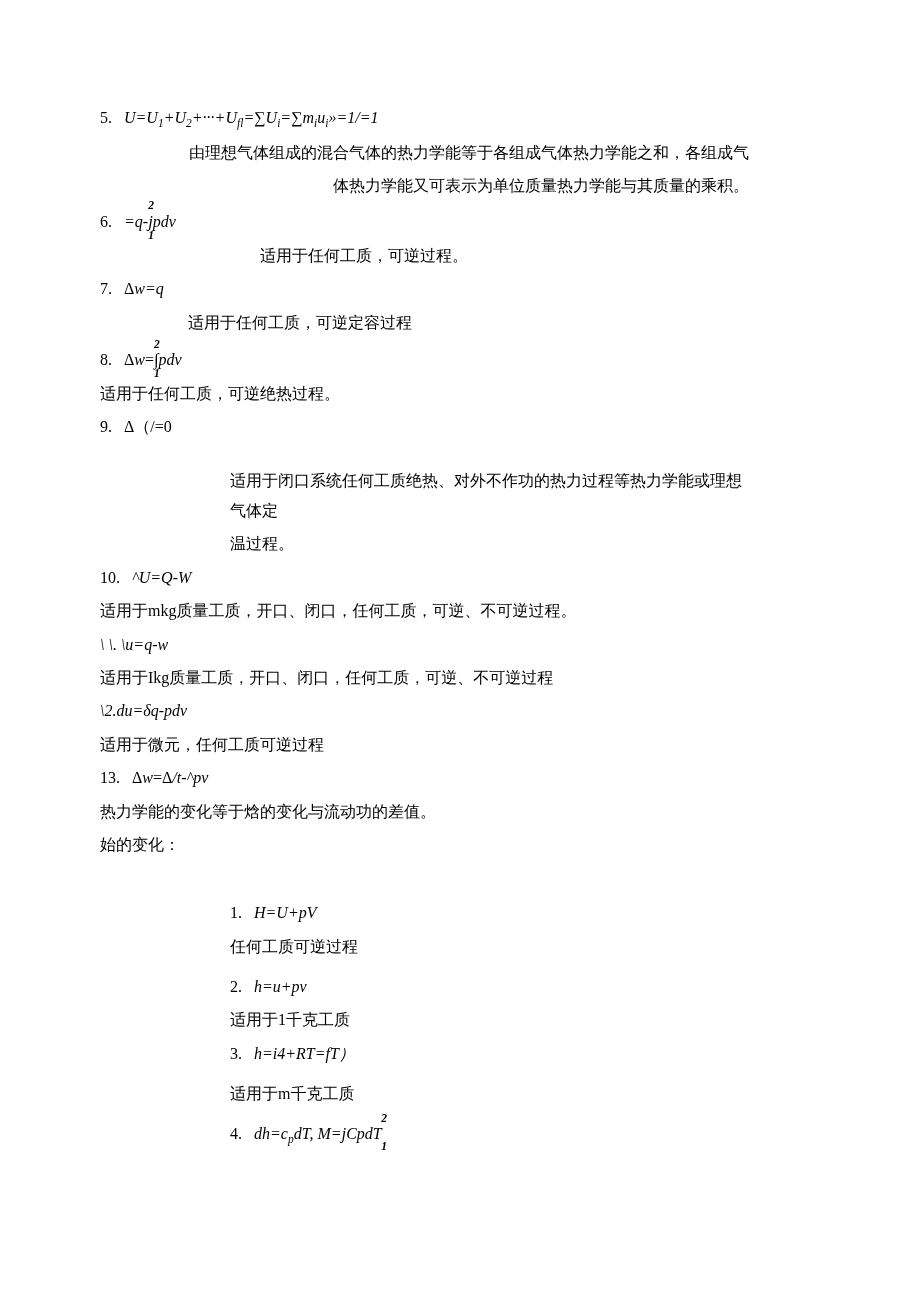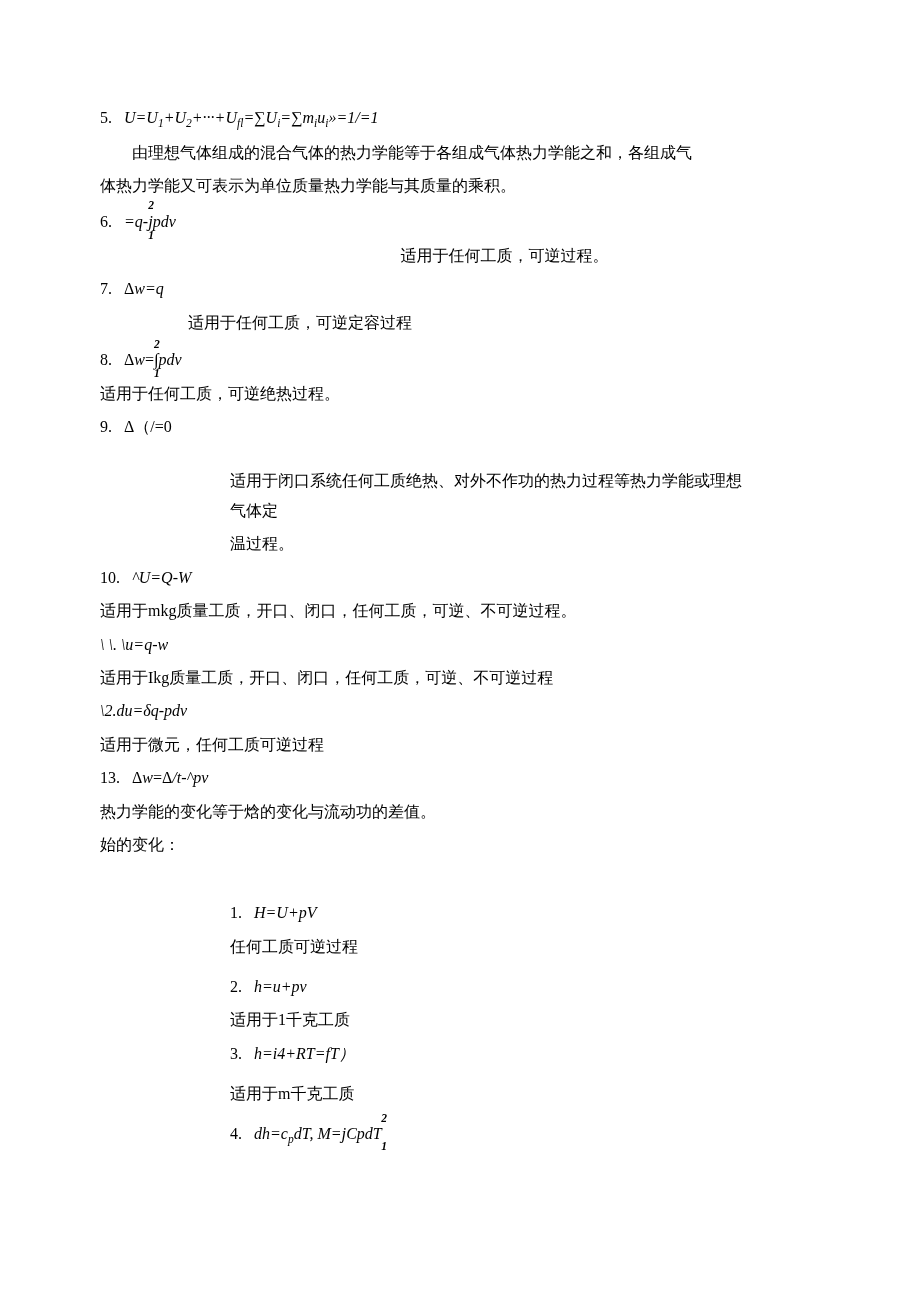--- a/index.html
+++ b/index.html
@@ -12,21 +12,21 @@
   }
   .page {
     width: 849px;
     min-height: 1301px;
     box-sizing: border-box;
     padding: 100px 100px 116px 100px;
     position: relative;
   }
   .indent-2 { margin-left: 95px; }
   .indent-3 { margin-left: 125px; }
-  .indent-full { margin-left: 30px; }
+  .indent-full { margin-left: 30px; text-align: right; }
   .section-label {
     margin-left: 0;
     font-weight: normal;
   }
   .line { margin: 3px 0; }
   .eq { font-style: italic; font-family: "Times New Roman", serif; }
   sub { font-size: 0.72em; font-style: italic; }
   .int-wrap {
     position: relative;
     display: inline-block;
@@ -59,21 +59,21 @@
     <span>5.</span>
     &nbsp;&nbsp;<span class="eq"><i>U</i>=<i>U</i><sub>1</sub>+<i>U</i><sub>2</sub>+···+<i>U</i><sub>fl</sub>=<span class="sum">∑</span><i>U</i><sub>i</sub>=<span class="sum">∑</span><i>m</i><sub>i</sub><i>u</i><sub>i</sub>»=1/=1</span>
   </div>
   <div class="line indent-full" style="text-indent:2em;">由理想气体组成的混合气体的热力学能等于各组成气体热力学能之和，各组成气</div>
   <div class="line indent-full">体热力学能又可表示为单位质量热力学能与其质量的乘积。</div>
 
   <div class="line indent-2" style="margin-top:4px;">
     <span>6.</span>
     &nbsp;&nbsp;<span class="eq"><span>=q-</span><span class="int-wrap"><span class="int-up">2</span><span class="int-sym">j</span><span class="int-lo">1</span></span><span>pdv</span></span>
   </div>
-  <div class="line" style="margin-left:160px;text-align:center;">适用于任何工质，可逆过程。</div>
+  <div class="line" style="margin-left:160px;">适用于任何工质，可逆过程。</div>
 
   <div class="line indent-2">
     <span>7.</span>
     &nbsp;&nbsp;<span>Δ<span class="eq">w=q</span></span>
   </div>
   <div class="line" style="margin-left:88px;">适用于任何工质，可逆定容过程</div>
 
   <div class="line indent-2" style="margin-top:6px;">
     <span>8.</span>
     &nbsp;&nbsp;<span>Δ<span class="eq">w</span>=<span class="int-wrap"><span class="int-up">2</span><span class="int-sym">∫</span><span class="int-lo">1</span></span><span class="eq">pdv</span></span>

